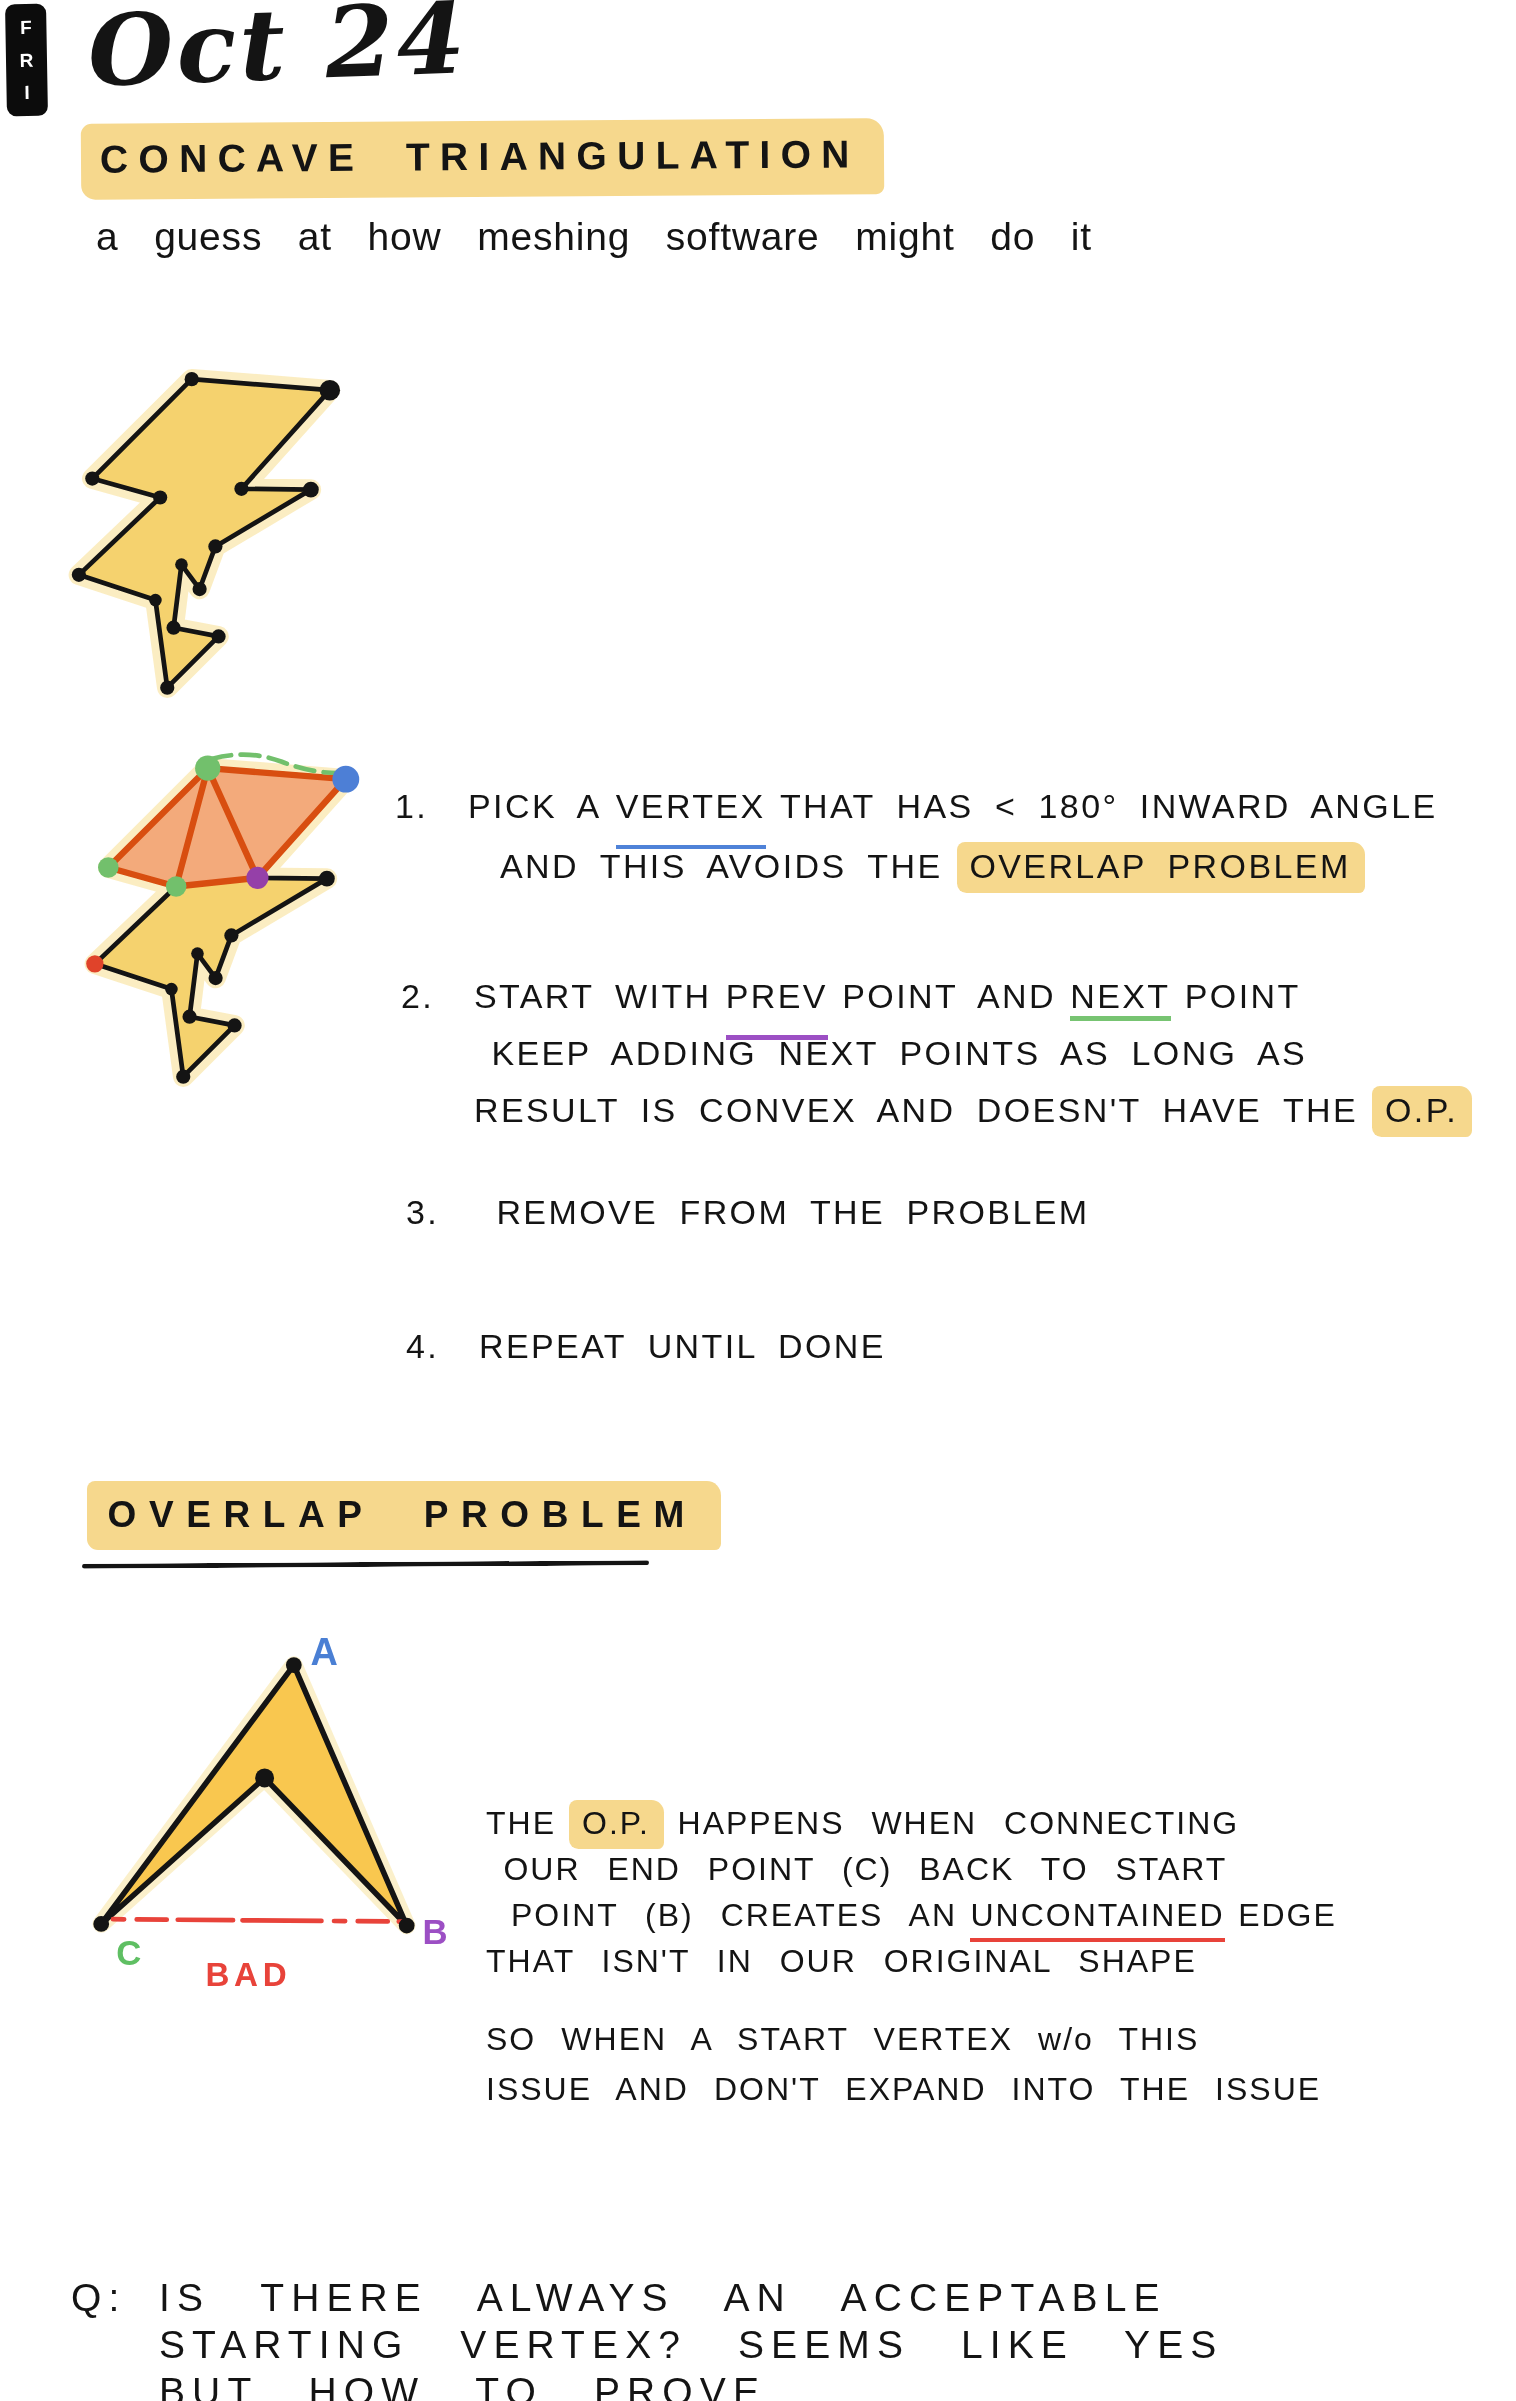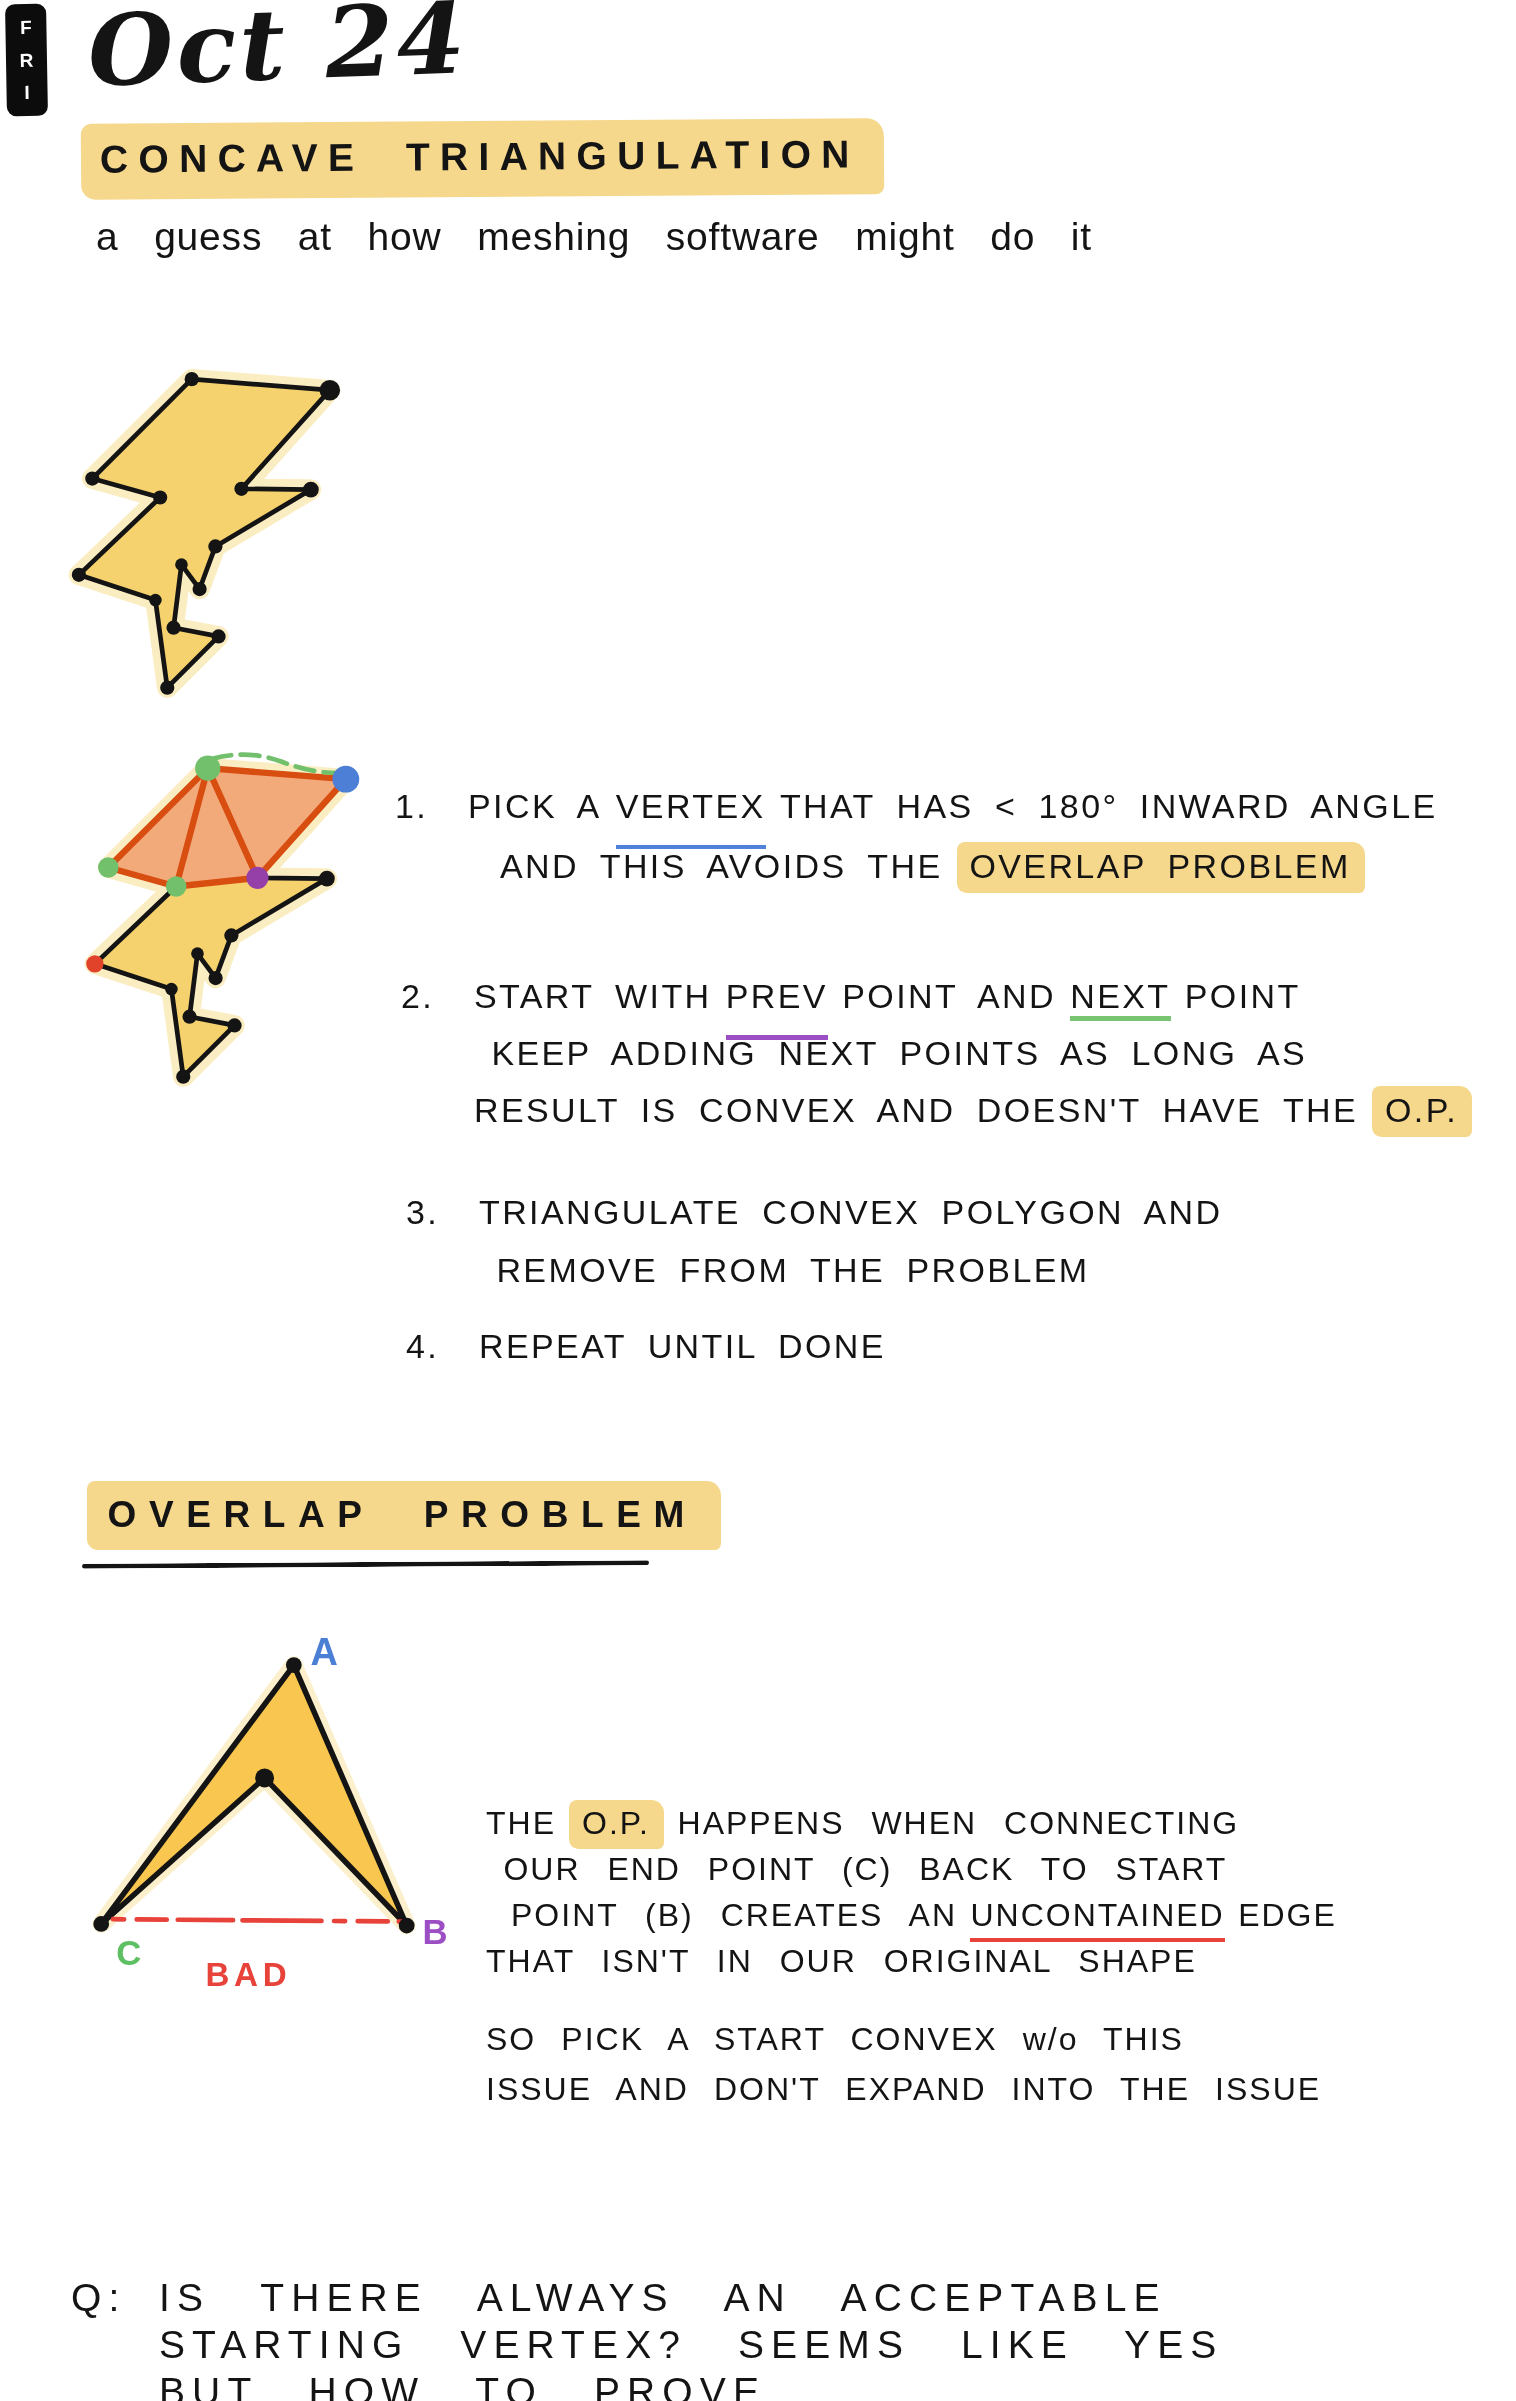--- a/index.html
+++ b/index.html
@@ -141,21 +141,20 @@
       <div class="line ind1">KEEP ADDING NEXT POINTS AS LONG AS</div>
       <div class="line">
         <span class="seg">RESULT IS CONVEX AND DOESN'T HAVE THE</span><span class="seg hl-chip">O.P.</span>
       </div>
     </div>
   </div>
 
   <div class="abs step step3">
     <div class="step-num">3.</div>
     <div>
-      <div class="line">TRIANGULATE CONVEX POLYGON AND</div>
       <div class="line ind1">REMOVE FROM THE PROBLEM</div>
     </div>
   </div>
 
   <div class="abs step step4">
     <div class="step-num">4.</div>
     <div>
       <div class="line">REPEAT UNTIL DONE</div>
     </div>
   </div>
@@ -187,21 +186,21 @@
       <span class="seg">THE</span><span class="seg hl-chip">O.P.</span><span class="seg">HAPPENS WHEN CONNECTING</span>
     </div>
     <div class="line ind1">OUR END POINT (C) BACK TO START</div>
     <div class="line ind2">
       <span class="seg">POINT (B) CREATES AN</span><span class="seg ul-red">UNCONTAINED</span><span class="seg">EDGE</span>
     </div>
     <div class="line">THAT ISN'T IN OUR ORIGINAL SHAPE</div>
   </div>
 
   <div class="abs para para3">
-    <div class="line">SO PICK A START CONVEX w/o THIS</div>
+    <div class="line">SO WHEN A START VERTEX w/o THIS</div>
     <div class="line">ISSUE AND DON'T EXPAND INTO THE ISSUE</div>
   </div>
 
   <div class="abs question">
     <div class="q-prefix">Q:</div>
     <div>
       <div class="line">IS THERE ALWAYS AN ACCEPTABLE</div>
       <div class="line">STARTING VERTEX? SEEMS LIKE YES</div>
       <div class="line">BUT HOW TO PROVE</div>
     </div>

